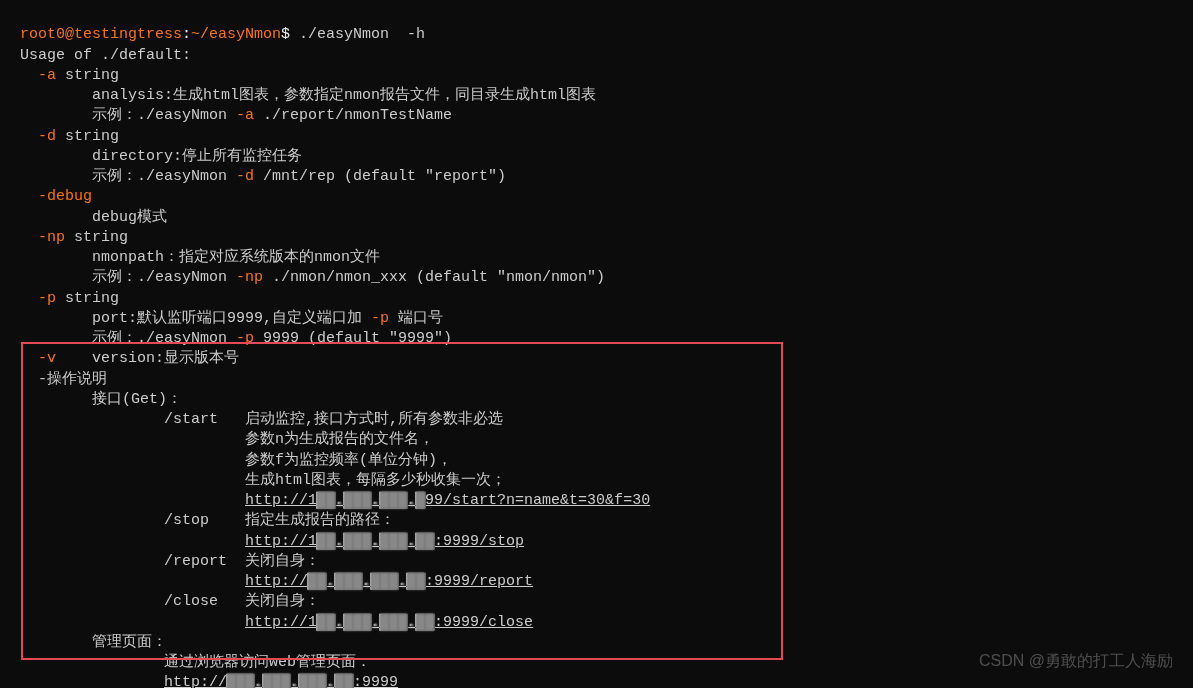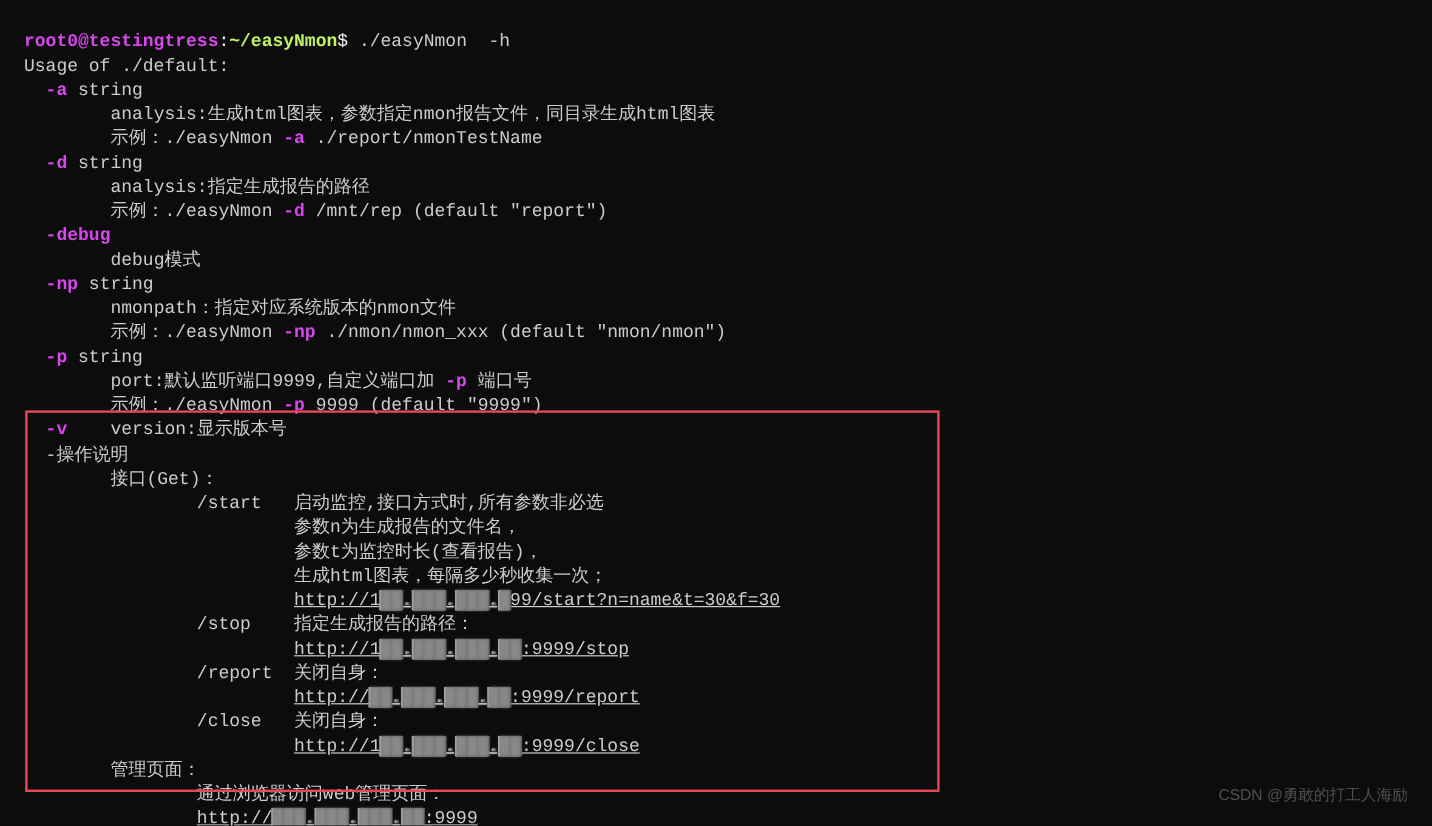--- a/index.html
+++ b/index.html
@@ -16,46 +16,44 @@
       padding: 5px 20px;
       width: 1193px;
       height: 688px;
       overflow: hidden;
       position: relative;
     }
     .terminal {
       white-space: pre;
     }
     .green {
-      color: #d946ef;
-      font-weight: bold;
+      color: #f97316;
     }
     .white {
       color: #f2f2f2;
     }
     .blue {
-      color: #bef264;
-      font-weight: bold;
+      color: #f97316;
     }
     .link {
       color: #cccccc;
       text-decoration: underline;
       cursor: pointer;
     }
     .redbox {
       border: 2px solid #e74856;
       position: absolute;
       padding: 2px 4px;
     }
     .watermark {
       position: absolute;
       right: 20px;
       bottom: 16px;
       color: rgba(200,200,200,0.35);
-      font-size: 13px;
+      font-size: 16px;
       font-family: sans-serif;
     }
     .pixelated {
       color: transparent;
       background-image: linear-gradient(90deg, #888 0%, #aaa 10%, #666 20%, #999 30%, #555 40%, #bbb 50%, #777 60%, #aaa 70%, #666 80%, #999 90%, #888 100%);
       -webkit-background-clip: text;
       background-clip: text;
       filter: blur(0.5px);
       text-shadow: 0 0 2px #888, 1px 0 0 #555, -1px 0 0 #aaa;
     }
@@ -63,36 +61,36 @@
 </head>
 <body>
 
 <div class="terminal">
 <span class="green">root0@testingtress</span><span class="white">:</span><span class="blue">~/easyNmon</span><span class="white">$</span> <span>./easyNmon  -h</span>
 <span>Usage of ./default:</span>
   <span class="green">-a</span><span> string</span>
         <span>analysis:生成html图表，参数指定nmon报告文件，同目录生成html图表</span>
         <span>示例：./easyNmon </span><span class="green">-a</span><span> ./report/nmonTestName</span>
   <span class="green">-d</span><span> string</span>
-        <span>analysis:指定生成报告的路径</span>
+        <span>directory:停止所有监控任务</span>
         <span>示例：./easyNmon </span><span class="green">-d</span><span> /mnt/rep (default "report")</span>
   <span class="green">-debug</span>
         <span>debug模式</span>
   <span class="green">-np</span><span> string</span>
         <span>nmonpath：指定对应系统版本的nmon文件</span>
         <span>示例：./easyNmon </span><span class="green">-np</span><span> ./nmon/nmon_xxx (default "nmon/nmon")</span>
   <span class="green">-p</span><span> string</span>
         <span>port:默认监听端口9999,自定义端口加 </span><span class="green">-p</span><span> 端口号</span>
         <span>示例：./easyNmon </span><span class="green">-p</span><span> 9999 (default "9999")</span>
   <span class="green">-v</span>    <span>version:显示版本号</span>
   <span>-操作说明</span>
         <span>接口(Get)：</span>
                 <span>/start</span>   <span>启动监控,接口方式时,所有参数非必选</span>
                          <span>参数n为生成报告的文件名，</span>
-                         <span>参数t为监控时长(查看报告)，</span>
+                         <span>参数f为监控频率(单位分钟)，</span>
                          <span>生成html图表，每隔多少秒收集一次；</span>
                          <span class="link"><span>http://1</span><span class="pixelated">██.███.███.█</span><span>99/start?n=name&amp;t=30&amp;f=30</span></span>
                 <span>/stop</span>    <span>指定生成报告的路径：</span>
                          <span class="link"><span>http://1</span><span class="pixelated">██.███.███.██</span><span>:9999/stop</span></span>
                 <span>/report</span>  <span>关闭自身：</span>
                          <span class="link"><span>http://</span><span class="pixelated">██.███.███.██</span><span>:9999/report</span></span>
                 <span>/close</span>   <span>关闭自身：</span>
                          <span class="link"><span>http://1</span><span class="pixelated">██.███.███.██</span><span>:9999/close</span></span>
         <span>管理页面：</span>
                 <span>通过浏览器访问web管理页面：</span>

